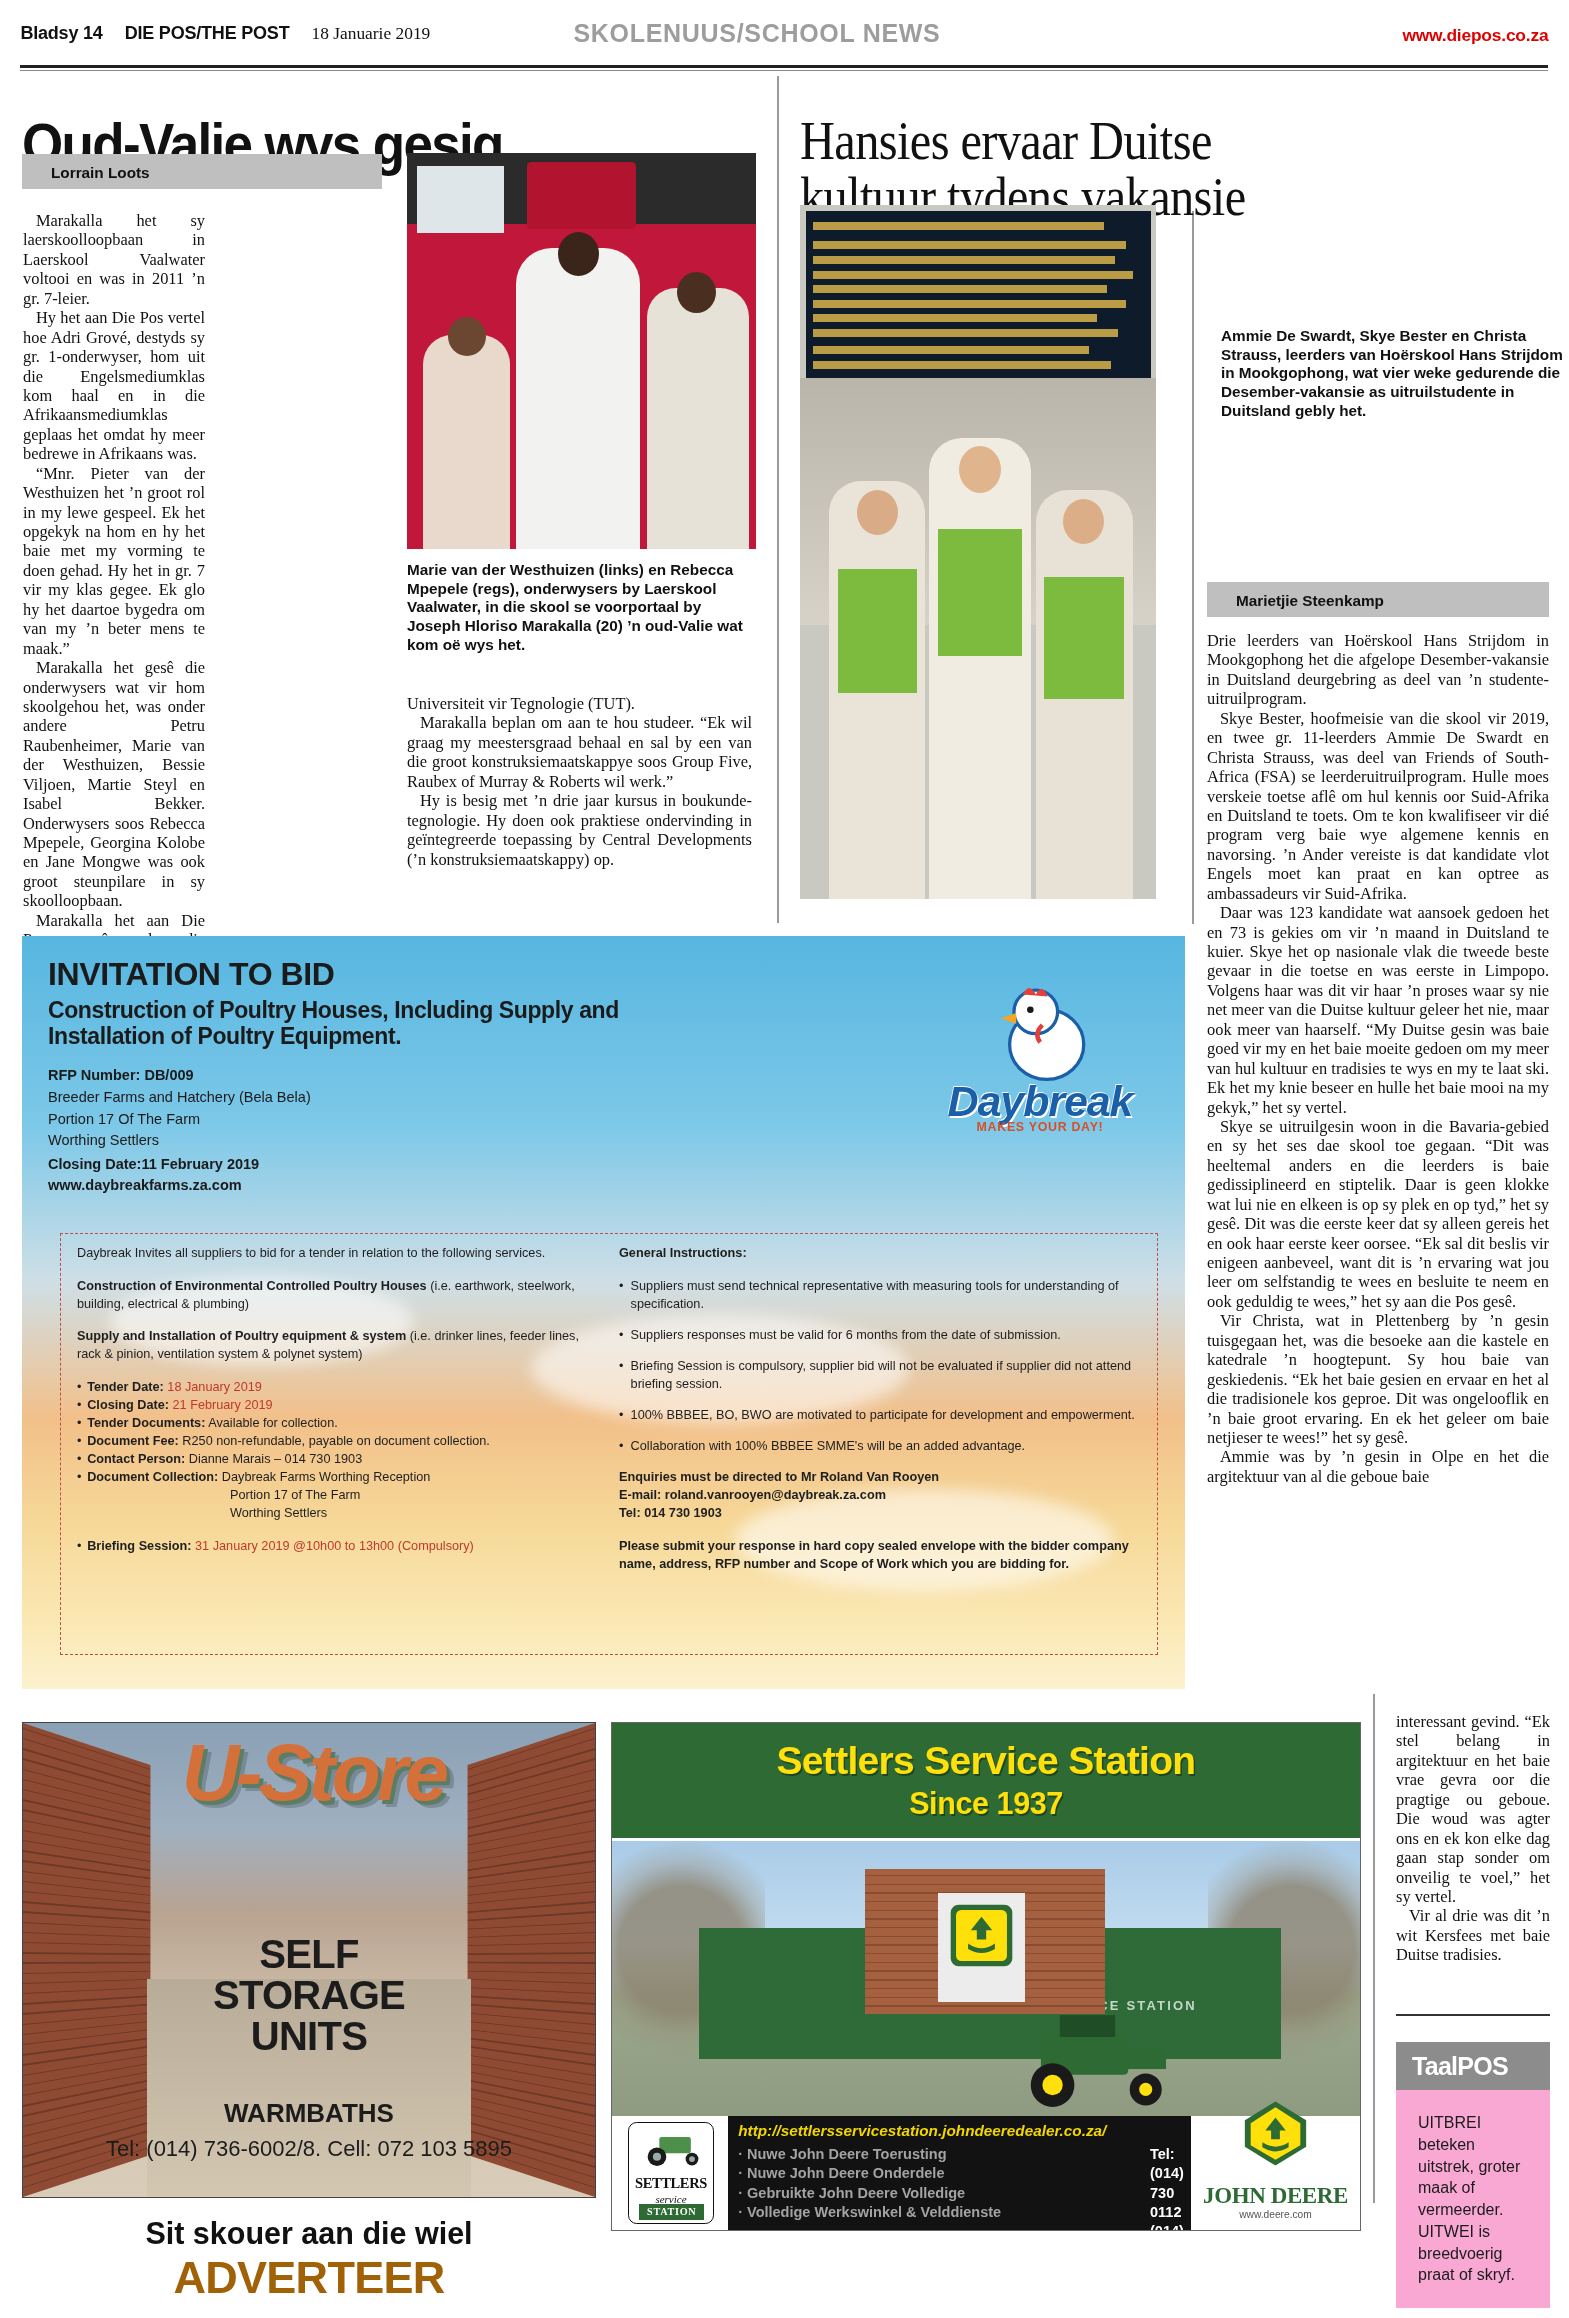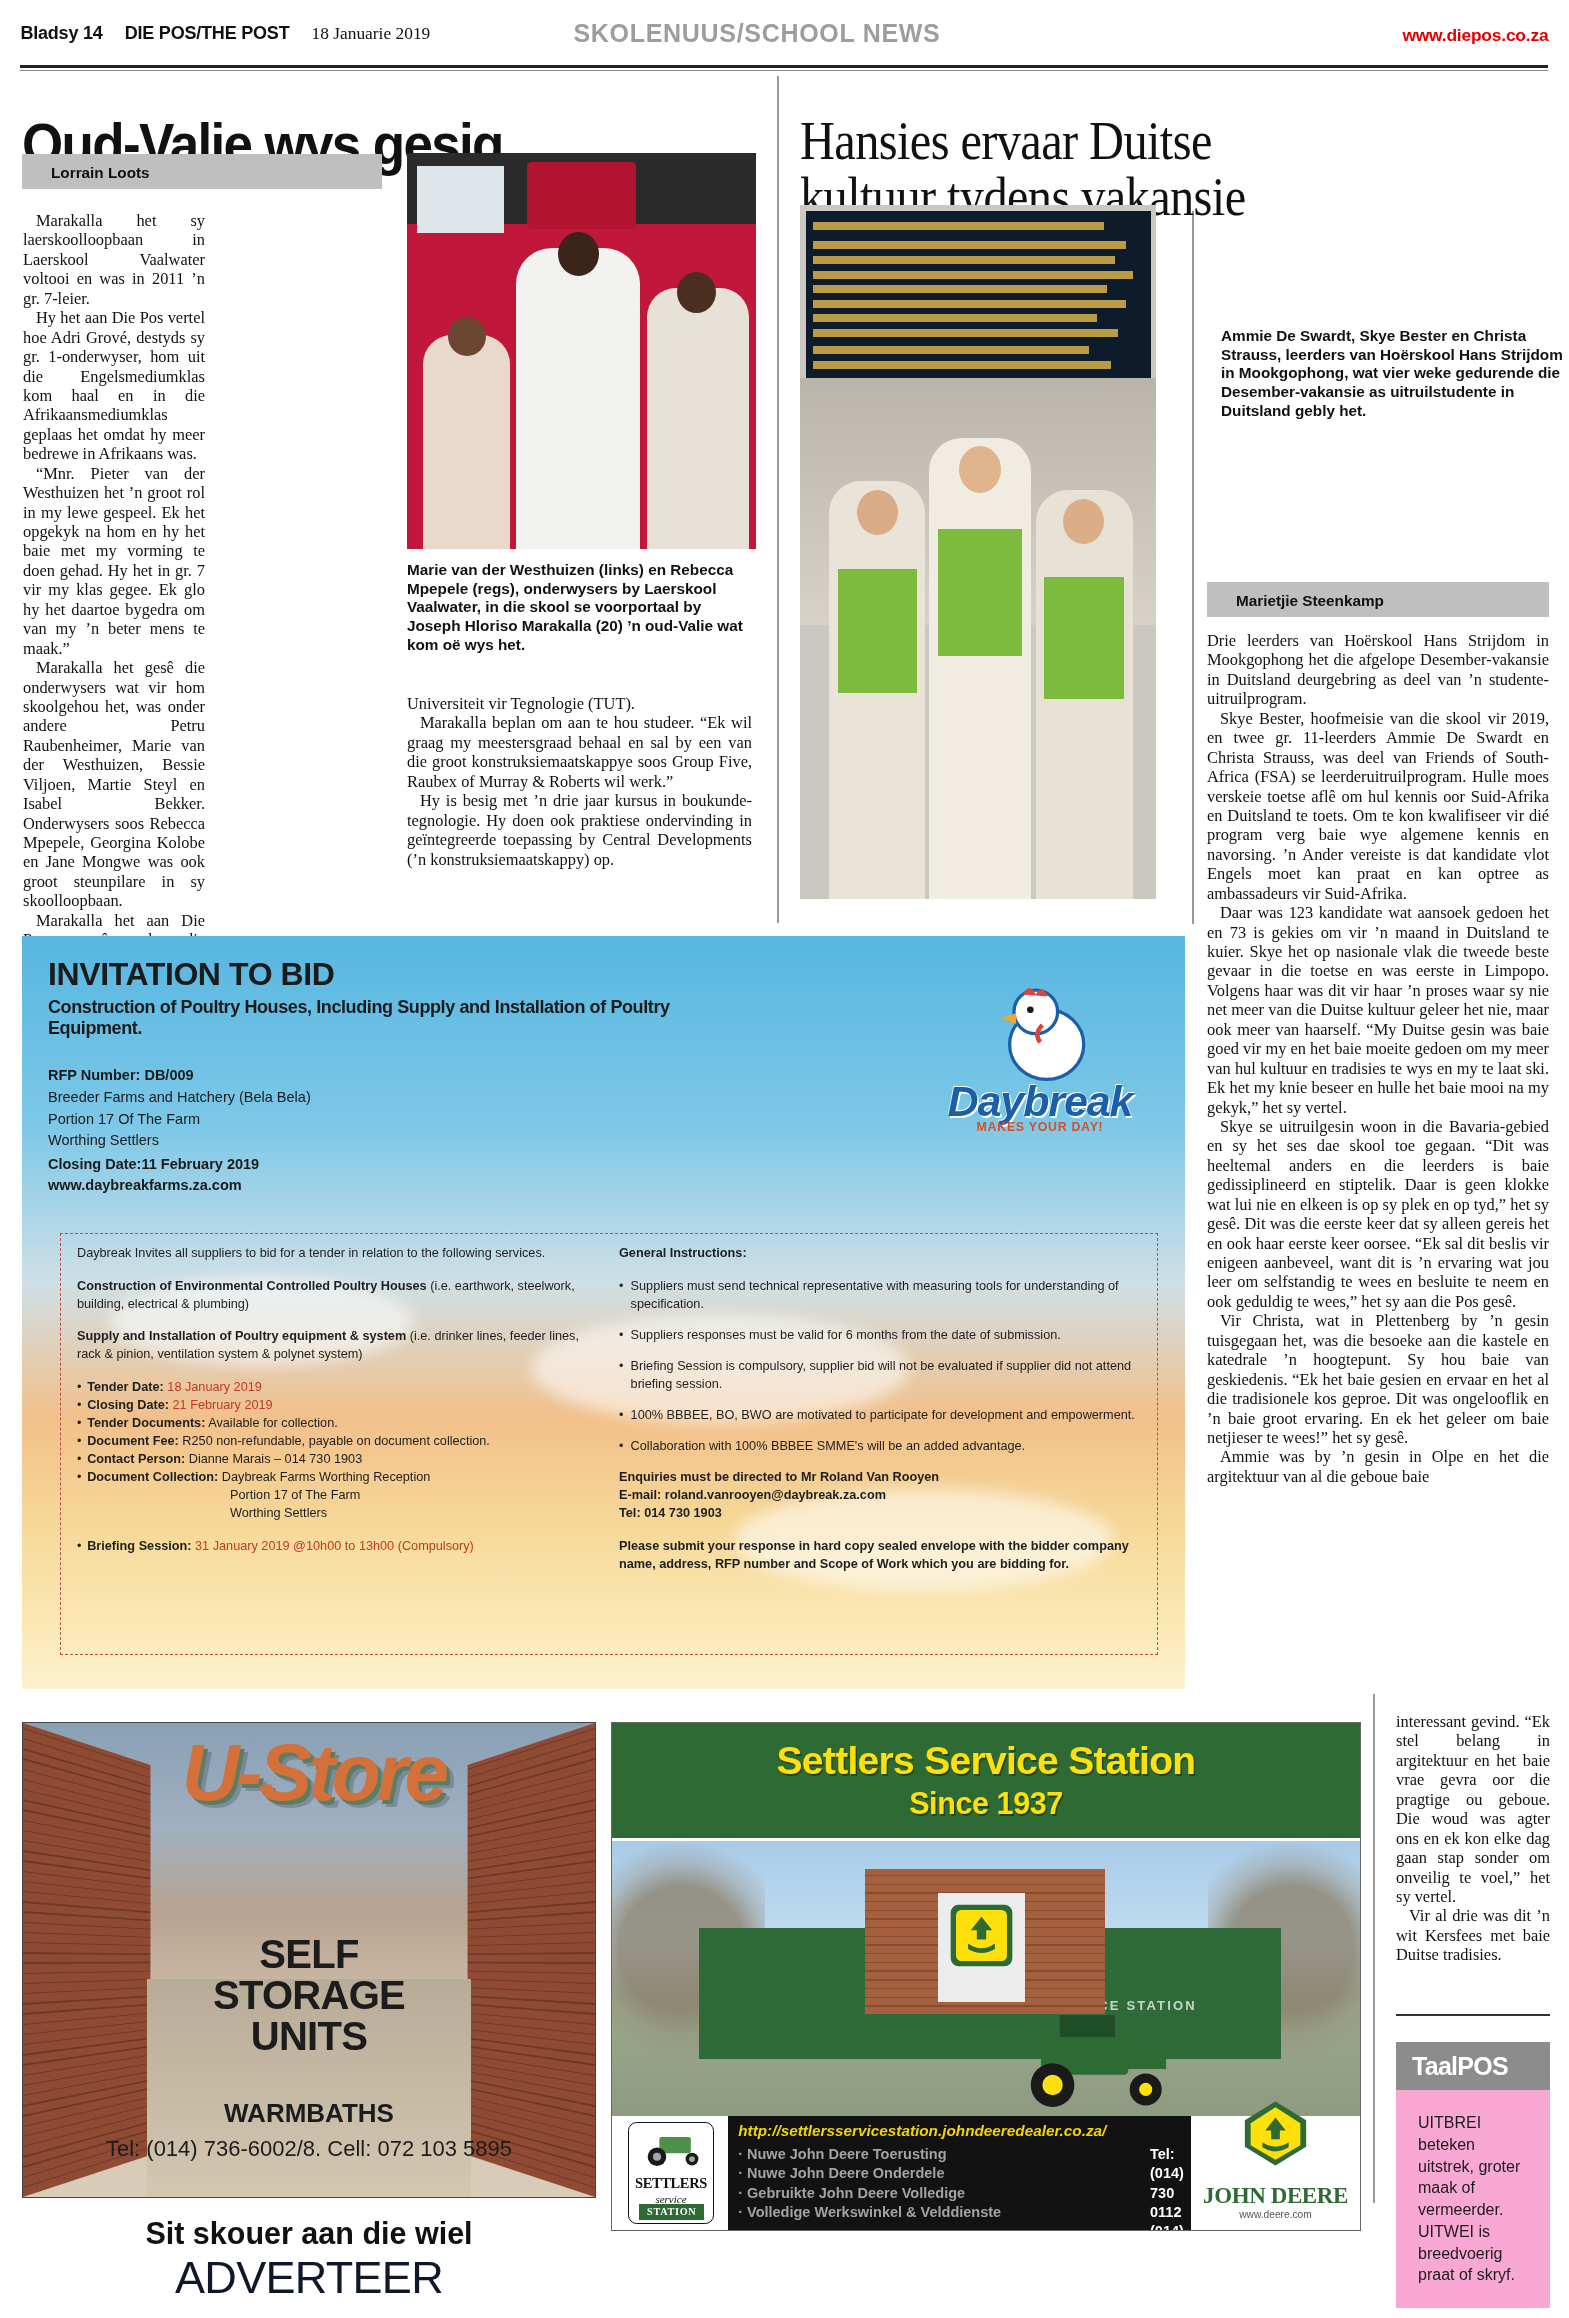--- a/index.html
+++ b/index.html
@@ -67,21 +67,21 @@
   .a2c2 { left:1396px; top:1712px; width:154px; }
 
   
   .ad-db { position:absolute; left:22px; top:936px; width:1163px; height:753px;
     background: linear-gradient(180deg,#57b6e0 0%, #7cc8e8 25%, #cfdfe6 46%, #f2c08a 64%, #f6d898 78%, #fbe9b6 92%, #fdf2cf 100%);
     overflow:hidden; }
   .ad-db .cloud { position:absolute; border-radius:50%; background:rgba(255,255,255,.55); filter:blur(7.3px); }
   .db-h1 { position:absolute; left:26px; top:20.4px; font-family:"Liberation Sans", sans-serif;
     font-weight:700; font-size:32px; color:#1b1b1b; letter-spacing:-0.4px; }
   .db-h2 { position:absolute; left:26px; top:61px; width:625px;
-    font-family:"Liberation Sans", sans-serif; font-weight:700; font-size:18px;
+    font-family:"Liberation Sans", sans-serif; font-weight:700; font-size:23px;
     line-height:1.14; color:#1b1b1b; letter-spacing:-0.4px; }
   .db-meta { position:absolute; left:26px; top:129px; font-family:"Liberation Sans", sans-serif;
     font-size:14.5px; line-height:1.5; color:#1b1b1b; }
   .db-meta b { font-weight:700; }
   .db-close { position:absolute; left:26px; top:218px; font-family:"Liberation Sans", sans-serif;
     font-size:14.5px; line-height:1.45; color:#1b1b1b; font-weight:600; }
 
   .db-inner { position:absolute; left:38px; top:297px; width:1098px; height:422px;
     border:1.5px dashed #c24b4b; }
   .db-left { position:absolute; left:16px; top:10.2px; width:523px;
@@ -129,21 +129,21 @@
     font-family:"Liberation Sans", sans-serif; font-weight:700; font-size:40px;
     line-height:1.02; color:#1c1c1c; letter-spacing:-0.7px; }
   .us-city { position:absolute; left:0; top:375px; width:100%; text-align:center;
     font-family:"Liberation Sans", sans-serif; font-weight:700; font-size:26px; color:#1c1c1c; }
   .us-tel { position:absolute; left:0; top:413px; width:100%; text-align:center;
     font-family:"Liberation Sans", sans-serif; font-size:22px; color:#1c1c1c; }
 
   .promo1 { position:absolute; left:22px; top:2216px; width:574px; text-align:center;
     font-family:"Liberation Sans", sans-serif; font-weight:700; font-size:30.5px; color:#111; }
   .promo2 { position:absolute; left:22px; top:2252px; width:574px; text-align:center;
-    font-family:"Liberation Sans", sans-serif; font-weight:400; font-size:45px; color:#0f172a; letter-spacing:-0.7px; }
+    font-family:"Liberation Sans", sans-serif; font-weight:700; font-size:45px; color:#a16207; letter-spacing:-0.7px; }
 
   
   .ad-sett { position:absolute; left:611px; top:1722px; width:750px; height:509px;
     border:1.5px solid #666; background:#fff; overflow:hidden; }
   .st-head { position:absolute; left:0; top:0; width:100%; height:115px; background:#2e6b34; }
   .st-t1 { position:absolute; left:0; top:16px; width:100%; text-align:center;
     font-family:"Liberation Sans", sans-serif; font-weight:700; font-size:39px; color:#ffe00a;
     letter-spacing:-0.7px; text-shadow:1.5px 1.5px 0 rgba(0,0,0,.35); }
   .st-t2 { position:absolute; left:0; top:63px; width:100%; text-align:center;
     font-family:"Liberation Sans", sans-serif; font-weight:700; font-size:30.5px; color:#ffe00a;

